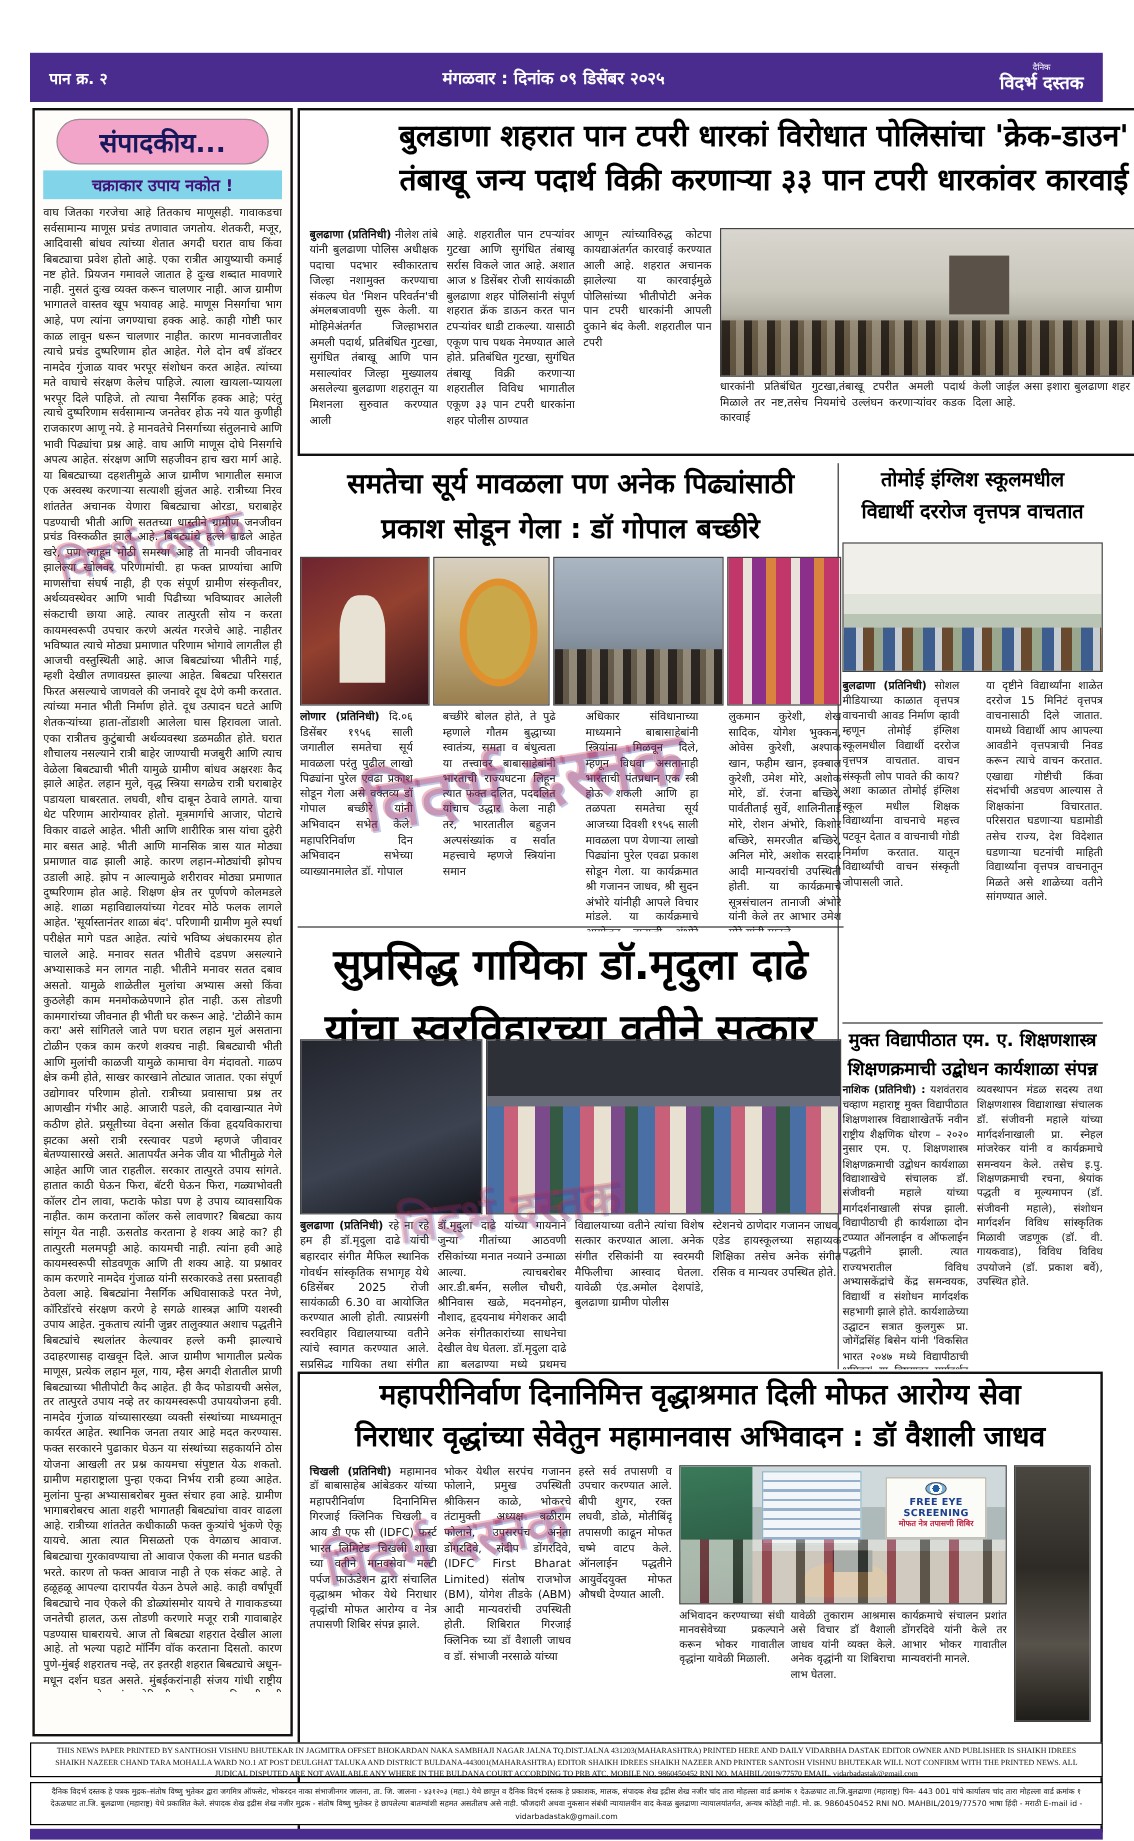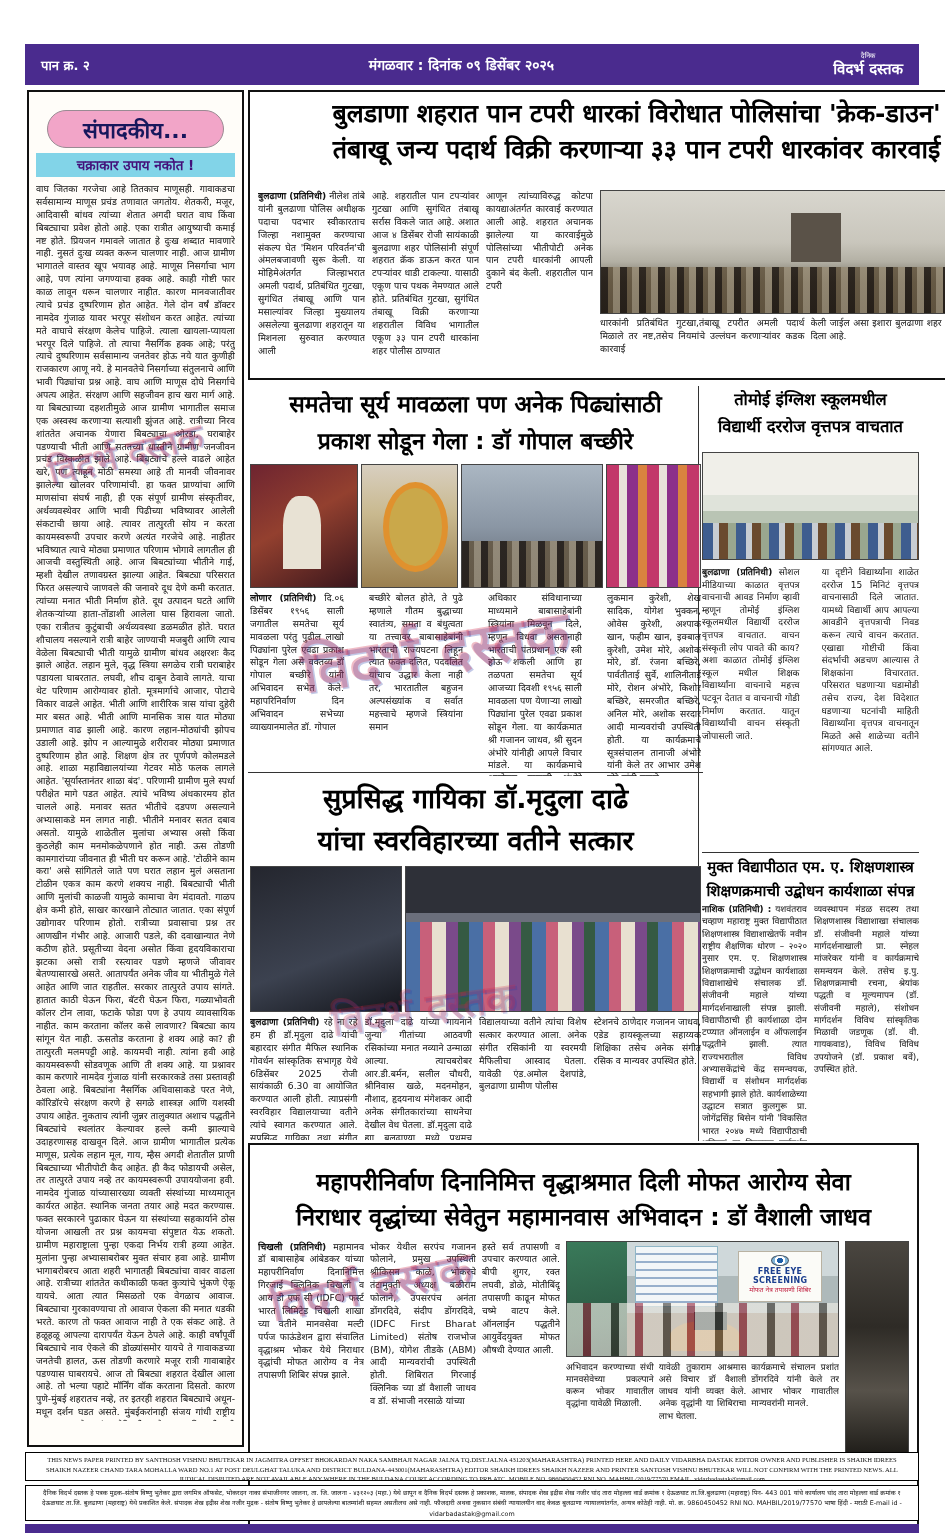--- a/index.html
+++ b/index.html
@@ -9,21 +9,21 @@
   
   .masthead{left:25px;top:44px;width:894px;height:41px;background:#4a2b8e;color:#fff;
             display:flex;align-items:center;padding:0 16px;}
   .mh-page{font-size:13px;font-weight:bold;}
   .mh-date{flex:1;text-align:center;font-size:14px;font-weight:bold;}
   .mh-brand{text-align:center;line-height:1;}
   .mh-brand .small{font-size:7px;display:block;margin-bottom:1px;}
   .mh-brand .big{font-size:15px;font-weight:bold;}
   
   .editorial{left:27px;top:90px;width:217px;height:1357px;border:2.5px solid #111;
-             background:#fffdf9;padding:16px 7px;}
+             background:#fffdf9;padding:5px 7px;}
   .ed-title{width:88%;margin:2px auto 5px auto;background:#f2a5c8;border:1px solid #9a8a93;
             border-radius:20px;text-align:center;font-size:22px;font-weight:800;color:#17175c;padding:3px 0;}
   .ed-sub{background:#82d4e8;text-align:center;font-size:13.5px;font-weight:800;color:#43107a;
           padding:3px 0;margin-bottom:6px;}
   .ed-body{font-size:9.4px;line-height:1.42;text-align:justify;height:1238px;overflow:hidden;}
   
   .hl{font-weight:800;text-align:center;color:#000;}
   
   .a1box{left:248px;top:90px;width:777px;height:290px;border:2px solid #111;background:#fff;padding:4px 8px;}
   .a1box .hl{font-size:25px;line-height:1.42;}
@@ -57,47 +57,47 @@
   .ph-darktall{background:linear-gradient(180deg,#4a4640 0%,#2e2b26 40%,#57524a 70%,#1f1d19 100%);}
   .ph-eyecamp{background:linear-gradient(180deg,#cfd8da 0 30%,#aeb9ba 30% 62%,#8f8272 62% 100%);}
   .ph-eyecamp .tarp{position:absolute;left:0;top:0;width:22%;height:100%;background:linear-gradient(170deg,#3a7a5a,#2c5a44 70%,#1e3d2f);}
   .ph-eyecamp .banner-top{position:absolute;left:25%;top:4%;width:30%;height:52%;background:#f2f6f8;border:1px solid #8fb6c6;
         background-image:repeating-linear-gradient(180deg,transparent 0 6px,rgba(40,90,150,.45) 6px 8px);}
   .ph-eyecamp .banner-eye{position:absolute;right:6%;top:8%;width:30%;height:42%;background:#fbfbf7;border:1px solid #b9b2a2;
         text-align:center;padding-top:2px;}
   .ph-eyecamp .eye-glyph{width:16px;height:9px;margin:1px auto;border-radius:50%;
         background:radial-gradient(circle at 50% 50%,#1f5fa8 0 3px,#fff 3px 5px,#7fb4d8 5px);border:1px solid #456;}
   .ph-eyecamp .b1{font-size:8px;font-weight:800;color:#1c3f8f;letter-spacing:.3px;}
-  .ph-eyecamp .b2{font-size:6.5px;font-weight:normal;color:#c02040;}
+  .ph-eyecamp .b2{font-size:6.5px;font-weight:bold;color:#c02040;}
   .ph-eyecamp .camp-table{position:absolute;left:38%;bottom:4%;width:26%;height:26%;background:#b98a4e;border-radius:50% 50% 8% 8%;}
   .ph-eyecamp .box{position:absolute;left:47%;bottom:22%;width:12%;height:16%;background:#233;}
   .ph-eyecamp .crowd2{position:absolute;left:0;right:0;bottom:0;height:46%;
         background:repeating-linear-gradient(90deg,rgba(240,238,230,.85) 0 16px,rgba(150,40,60,.8) 16px 24px,rgba(245,242,235,.85) 24px 44px,rgba(60,55,48,.8) 44px 52px);opacity:.75;}
   
   .a2hl{left:248px;top:386px;width:455px;}
   .a2hl .hl{font-size:23px;line-height:1.6;}
   .a2photos{left:250px;top:464px;width:451px;height:124px;display:flex;gap:3px;}
   .a2body{left:250px;top:592px;width:451px;height:184px;display:flex;gap:25px;}
   .a2body .col{flex:1;height:184px;}
   .schoolhl{left:702px;top:386px;width:217px;}
   .schoolhl .hl{font-size:16.5px;line-height:1.65;}
   .schoolph{left:702px;top:452px;width:217px;height:108px;}
   .schoolbody{left:702px;top:566px;width:217px;height:286px;display:flex;gap:22px;}
   .schoolbody .col{flex:1;height:286px;font-size:9px;}
   .singerhl{left:248px;top:778px;width:455px;}
-  .singerhl .hl{font-size:27px;line-height:1.55;}
+  .singerhl .hl{font-size:35px;line-height:1.55;}
   .singerphotos{left:250px;top:866px;width:451px;height:146px;display:flex;gap:3px;}
   .singerbody{left:250px;top:1016px;width:451px;height:124px;display:flex;gap:7px;}
   .singerbody .col{flex:1;height:124px;}
   .univhl{left:702px;top:855px;width:217px;}
   .univhl .hl{font-size:15px;line-height:1.6;}
   .univbody{left:702px;top:903px;width:217px;height:238px;display:flex;gap:7px;}
   .univbody .col{flex:1;height:238px;font-size:8.8px;}
   
-  .a4box{left:248px;top:1143px;width:671px;height:384px;border:2px solid #111;background:#fff;padding:20px 8px;}
+  .a4box{left:248px;top:1143px;width:671px;height:384px;border:2px solid #111;background:#fff;padding:0 8px;}
   .a4box .hl{font-size:23.5px;line-height:1.5;}
   .a4body{display:flex;gap:6px;margin-top:5px;height:212px;}
   .a4c1,.a4c2{width:106px;height:212px;}
   .a4c3{width:78px;height:212px;}
   .a4mid{flex:1;display:flex;flex-direction:column;gap:4px;}
   .a4mid .ph{height:116px;}
   .a4caps{display:flex;gap:5px;height:92px;}
   .a4caps .col{flex:1;height:92px;font-size:8.8px;}
   .a4tall{width:62px;height:212px;}
   

